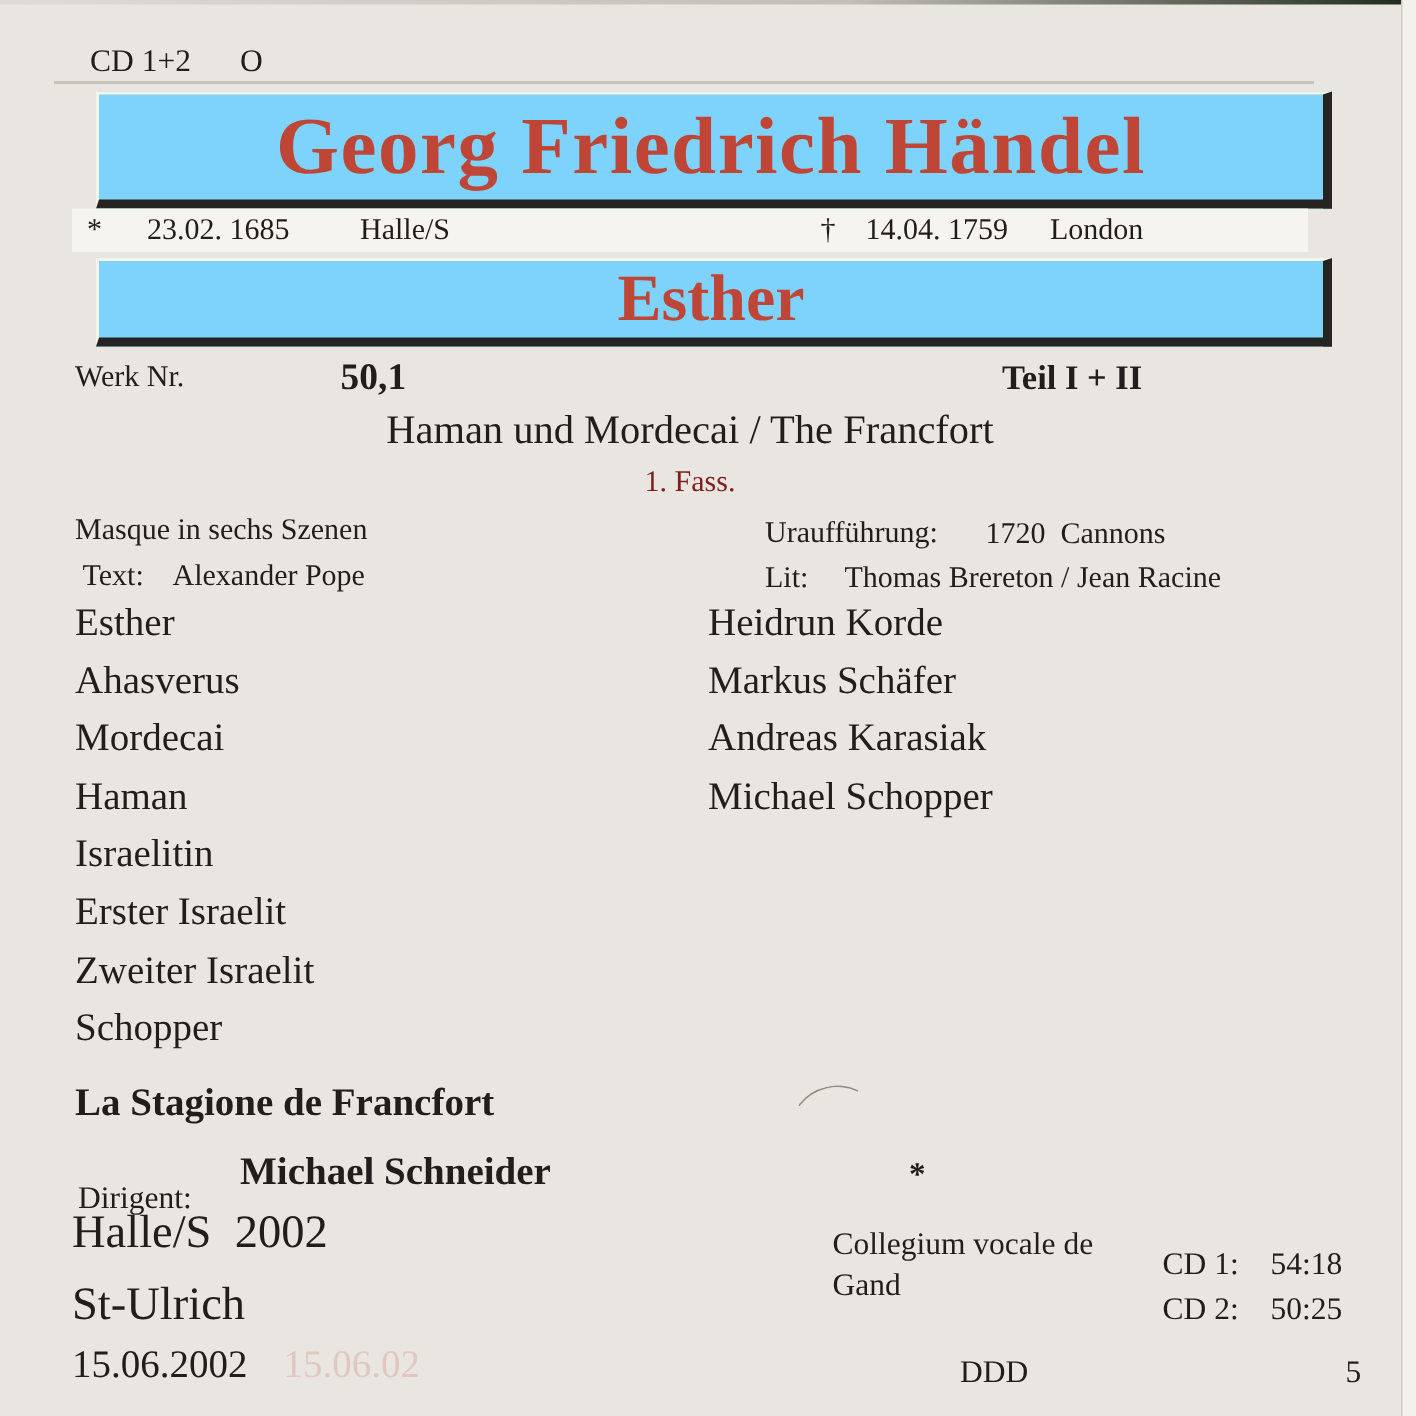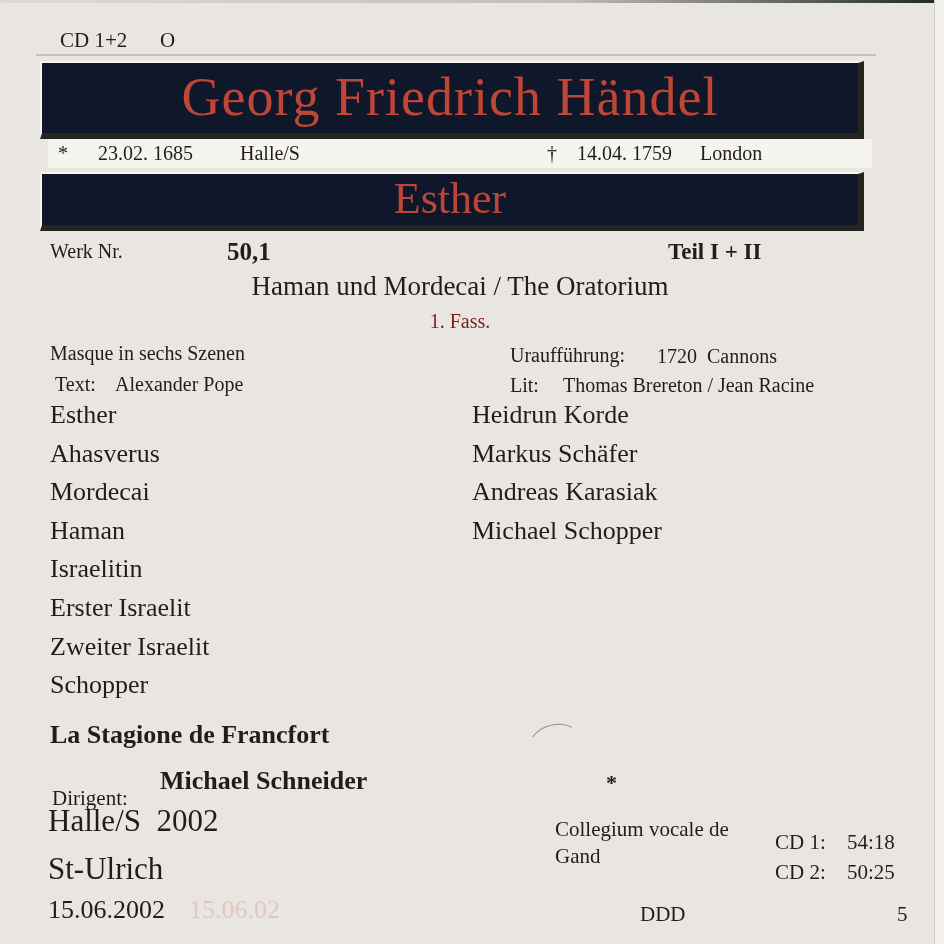--- a/index.html
+++ b/index.html
@@ -16,29 +16,29 @@
 
   
   .top-edge{position:absolute;top:0;left:0;width:944px;height:3px;
     background:linear-gradient(to right, rgba(90,90,75,0.08) 0%, rgba(70,75,60,0.25) 60%, rgba(20,30,16,0.95) 100%);}
   .right-edge{position:absolute;top:0;right:0;width:9px;height:944px;
     background:#f3f1ec;border-left:1px solid #cfccc5;}
 
   .top-rule{position:absolute;left:36px;top:54px;width:840px;height:2px;background:#c6c2ba;}
 
   .banner{
-    position:absolute;left:40px;width:816px;
-    background:#0f172a;
+    position:absolute;left:64px;width:816px;
+    background:#7dd3fc;
     border-right:6px solid #262420;
     border-bottom:6px solid #262420;
     border-top:2px solid #f7f4e8;
     border-left:2px solid #f7f4e8;
     text-align:center;
     color:#bf4636;
-    font-weight:normal;
+    font-weight:bold;
   }
   .banner.composer{top:61px;height:70px;line-height:68px;font-size:54px;letter-spacing:1px;}
   .banner.work{top:172px;height:51px;line-height:49px;font-size:44px;}
 
   .dates-strip{position:absolute;left:48px;top:139px;width:824px;height:29px;background:#f6f4ef;}
 
   .fs20{font-size:20px;}
   .fs21{font-size:21px;}
   .fs26{font-size:26px;}
   .fs27{font-size:27px;}
@@ -87,21 +87,21 @@
   <span class="abs fs20" style="left:700px;top:142px;">London</span>
 
   <div class="banner work">
     <span>Esther</span>
   </div>
 
   <span class="abs fs20" style="left:50px;top:240px;">Werk Nr.</span>
   <span class="abs b" style="left:227px;top:238px;font-size:25px;">50,1</span>
   <span class="abs b" style="left:668px;top:239px;font-size:23px;">Teil I + II</span>
 
-  <div class="center-block fs27" style="top:271px;">Haman und Mordecai / The Oratorium</div>
+  <div class="center-block fs27" style="top:271px;">Haman und Mordecai / The Francfort</div>
   <div class="center-block fs20 red" style="top:310px;">1. Fass.</div>
 
   <span class="abs fs20" style="left:50px;top:342px;">Masque in sechs Szenen</span>
   <span class="abs fs20" style="left:510px;top:344px;">Uraufführung:</span>
   <span class="abs fs20 pre" style="left:657px;top:345px;">1720  Cannons</span>
   <span class="abs fs20" style="left:55px;top:373px;">Text:</span>
   <span class="abs fs20" style="left:115px;top:373px;">Alexander Pope</span>
   <span class="abs fs20" style="left:510px;top:374px;">Lit:</span>
   <span class="abs fs20" style="left:563px;top:374px;">Thomas Brereton / Jean Racine</span>
 

